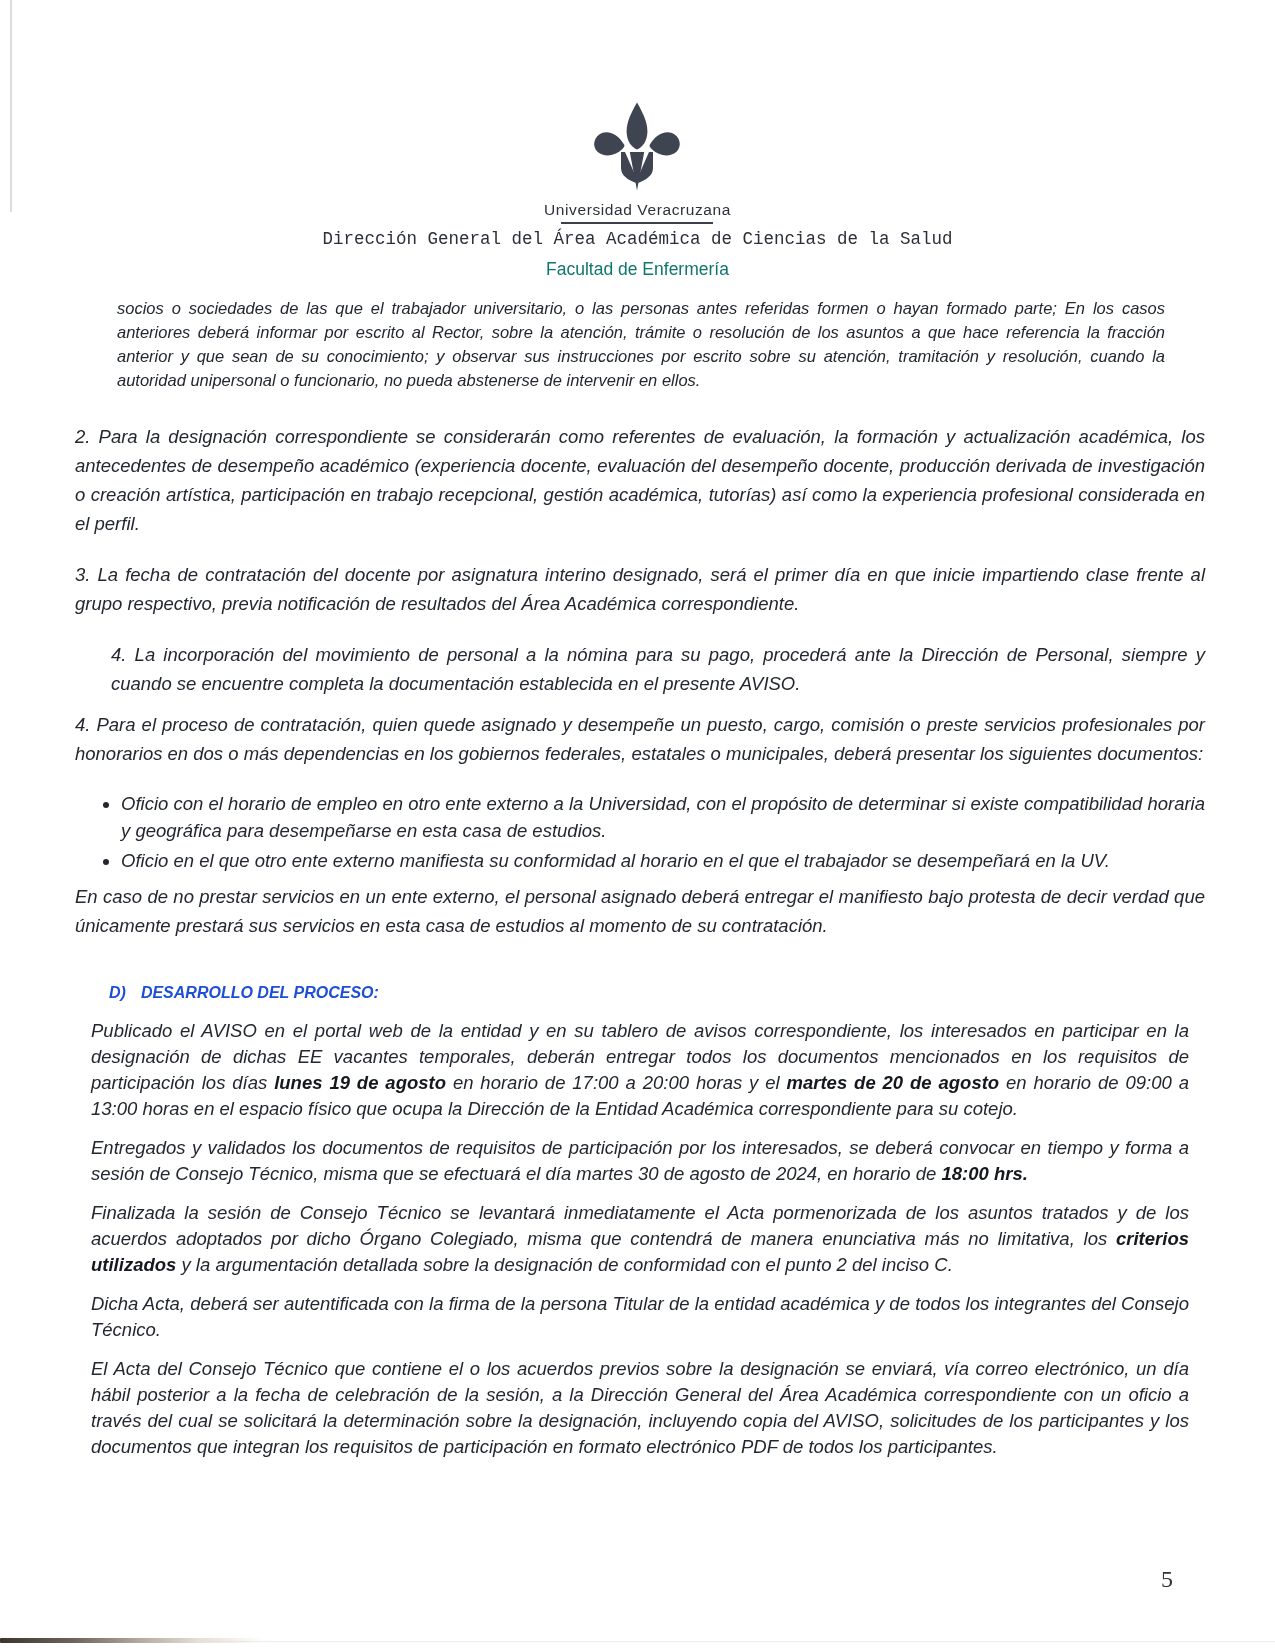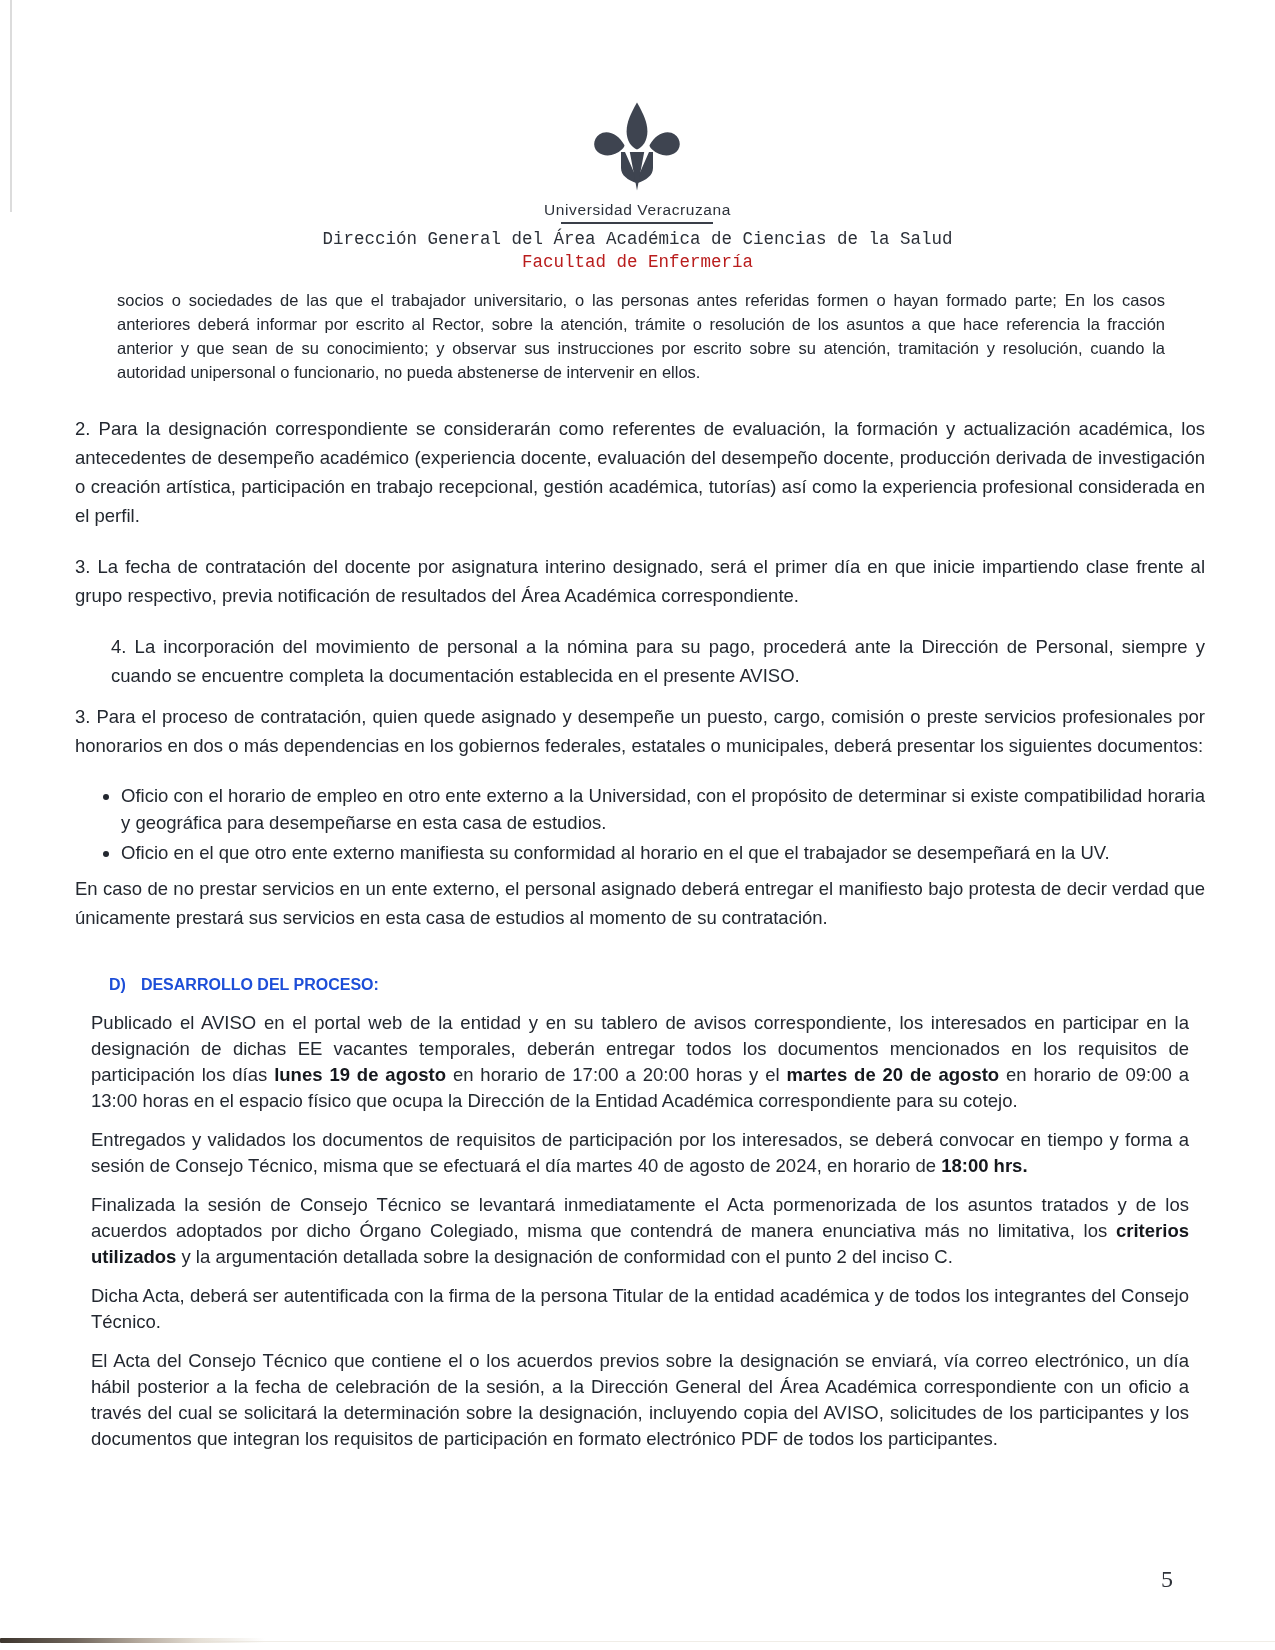--- a/index.html
+++ b/index.html
@@ -38,23 +38,23 @@
   .logo-rule {
     width:152px; height:2px; background:#3a3f49; margin:3px auto 0;
   }
   .secretaria {
     margin-top:12px;
     font-size:20px; letter-spacing:11px; word-spacing:6px;
     padding-left:11px; 
     color:#2b3038;
   }
   .direccion { margin-top:5px; font-size:17.5px; color:#2b3038;font-family:Liberation Mono, monospace; }
-  .facultad  { margin-top:3px; font-size:17.5px; color:#b91c1c;font-family:Liberation Mono, monospace; }
+  .facultad  { margin-top:10px; font-size:17.5px; color:#0f766e; }
   
-  .content { padding:0 70px 0 75px; }
+  .content { padding:0 70px 0 75px;font-style:italic; }
   .quote {
     margin:16px 40px 30px 42px;
     font-size:16.5px; line-height:24px;
     text-align:justify;
   }
   .para {
     margin:0 0 22px;
     font-size:18.5px; line-height:29px;
     text-align:justify;
   }
@@ -112,34 +112,34 @@
   <main class="content">
 
     <p class="quote">socios o sociedades de las que el trabajador universitario, o las personas antes referidas formen o hayan formado parte; En los casos anteriores deberá informar por escrito al Rector, sobre la atención, trámite o resolución de los asuntos a que hace referencia la fracción anterior y que sean de su conocimiento; y observar sus instrucciones por escrito sobre su atención, tramitación y resolución, cuando la autoridad unipersonal o funcionario, no pueda abstenerse de intervenir en ellos.</p>
 
     <p class="para">2. Para la designación correspondiente se considerarán como referentes de evaluación, la formación y actualización académica, los antecedentes de desempeño académico (experiencia docente, evaluación del desempeño docente, producción derivada de investigación o creación artística, participación en trabajo recepcional, gestión académica, tutorías) así como la experiencia profesional considerada en el perfil.</p>
 
     <p class="para">3. La fecha de contratación del docente por asignatura interino designado, será el primer día en que inicie impartiendo clase frente al grupo respectivo, previa notificación de resultados del Área Académica correspondiente.</p>
 
     <p class="para mb-sm">4. La incorporación del movimiento de personal a la nómina para su pago, procederá ante la Dirección de Personal, siempre y cuando se encuentre completa la documentación establecida en el presente AVISO.</p>
 
-    <p class="para">3. Para el proceso de contratación, quien quede asignado y desempeñe un puesto, cargo, comisión o preste servicios profesionales por honorarios en dos o más dependencias en los gobiernos federales, estatales o municipales, deberá presentar los siguientes documentos:</p>
+    <p class="para">4. Para el proceso de contratación, quien quede asignado y desempeñe un puesto, cargo, comisión o preste servicios profesionales por honorarios en dos o más dependencias en los gobiernos federales, estatales o municipales, deberá presentar los siguientes documentos:</p>
 
     <ul class="bullets">
       <li>Oficio con el horario de empleo en otro ente externo a la Universidad, con el propósito de determinar si existe compatibilidad horaria y geográfica para desempeñarse en esta casa de estudios.</li>
       <li>Oficio en el que otro ente externo manifiesta su conformidad al horario en el que el trabajador se desempeñará en la UV.</li>
     </ul>
 
     <p class="para mb-lg">En caso de no prestar servicios en un ente externo, el personal asignado deberá entregar el manifiesto bajo protesta de decir verdad que únicamente prestará sus servicios en esta casa de estudios al momento de su contratación.</p>
 
     <h2 class="heading"><span>D)</span><span class="ht">DESARROLLO DEL PROCESO:</span></h2>
 
     <p class="dpara"><span>Publicado el AVISO en el portal web de la entidad y en su tablero de avisos correspondiente, los interesados en participar en la designación de dichas EE vacantes temporales, deberán entregar todos los documentos mencionados en los requisitos de participación los días </span><b class="bld">lunes 19 de agosto</b><span> en horario de 17:00 a 20:00 horas y el </span><b class="bld">martes de 20 de agosto</b><span> en horario de 09:00 a 13:00 horas en el espacio físico que ocupa la Dirección de la Entidad Académica correspondiente para su cotejo.</span></p>
 
-    <p class="dpara"><span>Entregados y validados los documentos de requisitos de participación por los interesados, se deberá convocar en tiempo y forma a sesión de Consejo Técnico, misma que se efectuará el día martes 40 de agosto de 2024, en horario de </span><b class="bld">18:00 hrs.</b></p>
+    <p class="dpara"><span>Entregados y validados los documentos de requisitos de participación por los interesados, se deberá convocar en tiempo y forma a sesión de Consejo Técnico, misma que se efectuará el día martes 30 de agosto de 2024, en horario de </span><b class="bld">18:00 hrs.</b></p>
 
     <p class="dpara"><span>Finalizada la sesión de Consejo Técnico se levantará inmediatamente el Acta pormenorizada de los asuntos tratados y de los acuerdos adoptados por dicho Órgano Colegiado, misma que contendrá de manera enunciativa más no limitativa, los </span><b class="bld">criterios utilizados</b><span> y la argumentación detallada sobre la designación de conformidad con el punto 2 del inciso C.</span></p>
 
     <p class="dpara">Dicha Acta, deberá ser autentificada con la firma de la persona Titular de la entidad académica y de todos los integrantes del Consejo Técnico.</p>
 
     <p class="dpara">El Acta del Consejo Técnico que contiene el o los acuerdos previos sobre la designación se enviará, vía correo electrónico, un día hábil posterior a la fecha de celebración de la sesión, a la Dirección General del Área Académica correspondiente con un oficio a través del cual se solicitará la determinación sobre la designación, incluyendo copia del AVISO, solicitudes de los participantes y los documentos que integran los requisitos de participación en formato electrónico PDF de todos los participantes.</p>
 
   </main>
 
   <div class="page-number">5</div>

